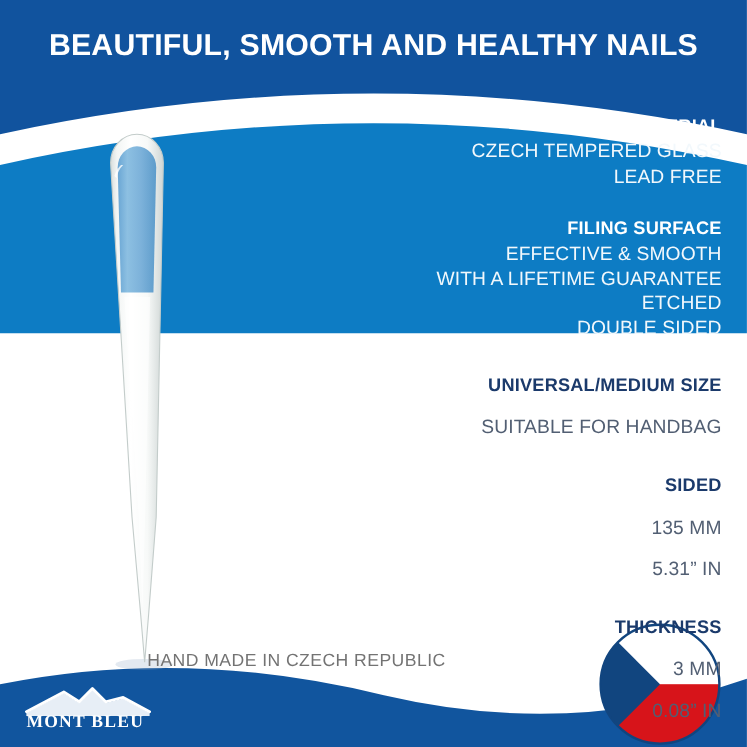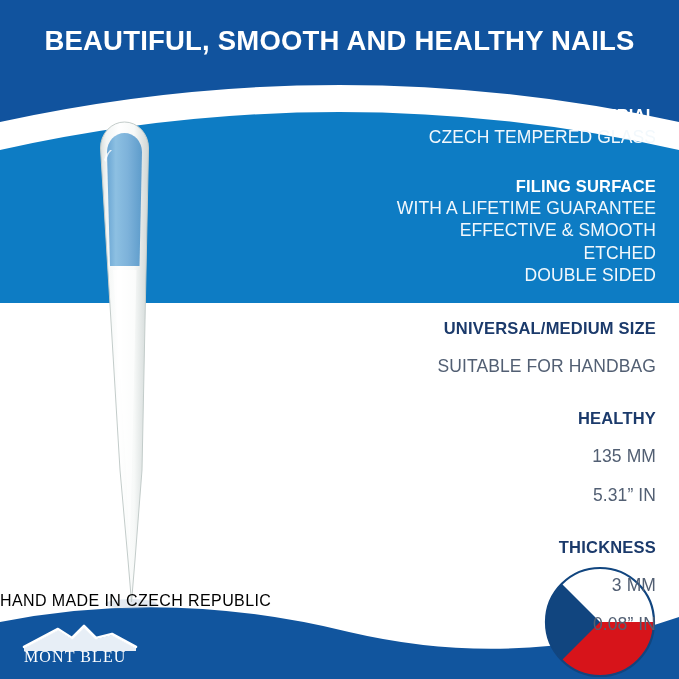--- a/index.html
+++ b/index.html
@@ -68,42 +68,42 @@
   .on-white .spec-line { color: #525f73; margin-top: 16px; }
   .gap-md { height: 26px; }
   .gap-lg { height: 30px; }
 
   
   .handmade {
     position: absolute;
     left: 0;
     top: 592px;
     width: 539px;
-    text-align: left;
-    color: #000000;
+    text-align: center;
+    color: #737373;
     font-size: 16px;
     letter-spacing: 0.4px;
   }
 
   
   .logo {
     position: absolute;
     left: 14px;
     top: 622px;
     width: 160px;
     height: 50px;
   }
   .logo-text {
     position: absolute;
     left: 10px;
     top: 26px;
     color: #ffffff;
     font-family: "Liberation Serif", serif;
     font-size: 16px;
-    font-weight: normal;
+    font-weight: bold;
     letter-spacing: 1.1px;
   }
 </style>
 </head>
 <body>
 
 <div id="infographic">
 
   <svg class="bg-svg" viewBox="0 0 679 679" xmlns="http://www.w3.org/2000/svg">
     <defs>
@@ -176,43 +176,44 @@
     </g>
   </svg>
 
   <div class="title">BEAUTIFUL, SMOOTH AND HEALTHY NAILS</div>
 
   <div class="specs">
 
     <div class="spec-block on-blue">
       <div class="spec-head">MATERIAL</div>
       <div class="spec-line">CZECH TEMPERED GLASS</div>
+      <div class="spec-line">LEAD FREE</div>
     </div>
 
     <div class="gap-md"></div>
 
     <div class="spec-block on-blue">
       <div class="spec-head">FILING SURFACE</div>
+      <div class="spec-line">EFFECTIVE &amp; SMOOTH</div>
       <div class="spec-line">WITH A LIFETIME GUARANTEE</div>
-      <div class="spec-line">EFFECTIVE &amp; SMOOTH</div>
       <div class="spec-line">ETCHED</div>
       <div class="spec-line">DOUBLE SIDED</div>
     </div>
 
     <div class="gap-lg"></div>
 
     <div class="spec-block on-white">
       <div class="spec-head">UNIVERSAL/MEDIUM SIZE</div>
       <div class="spec-line">SUITABLE FOR HANDBAG</div>
     </div>
 
     <div class="gap-lg"></div>
 
     <div class="spec-block on-white">
-      <div class="spec-head">HEALTHY</div>
+      <div class="spec-head">SIDED</div>
       <div class="spec-line">135 MM</div>
       <div class="spec-line">5.31” IN</div>
     </div>
 
     <div class="gap-lg"></div>
 
     <div class="spec-block on-white">
       <div class="spec-head">THICKNESS</div>
       <div class="spec-line">3 MM</div>
       <div class="spec-line">0.08” IN</div>

